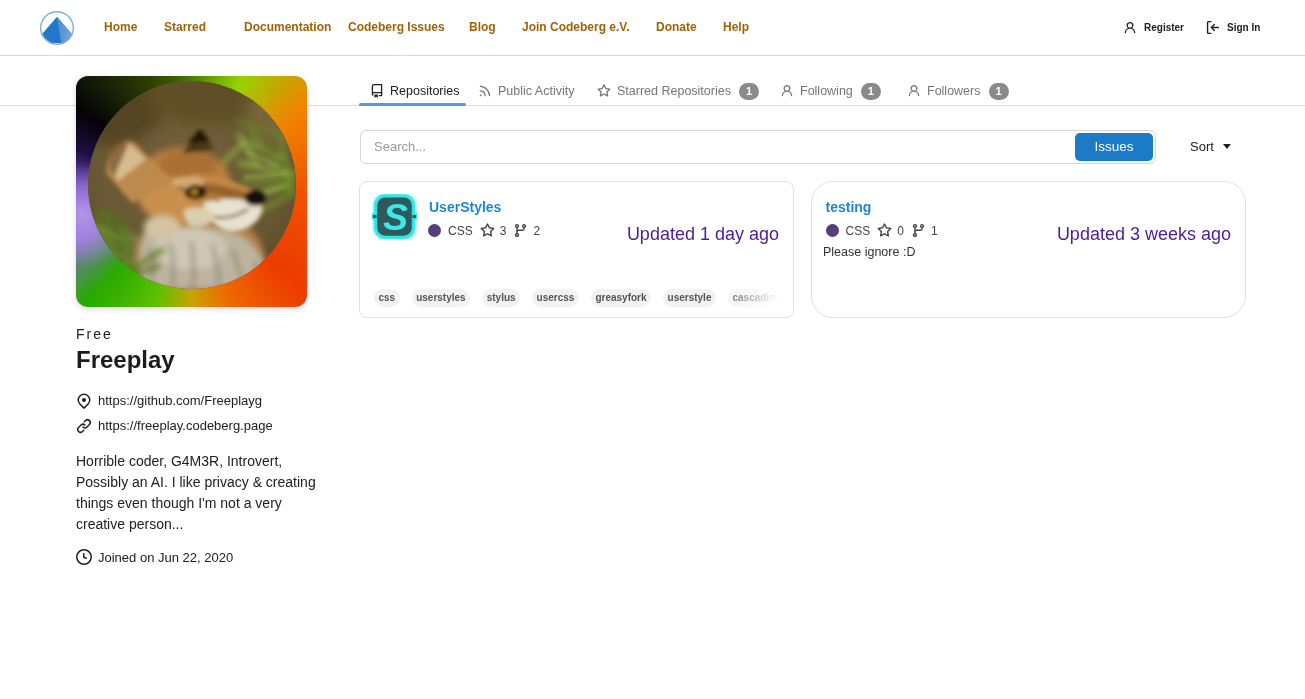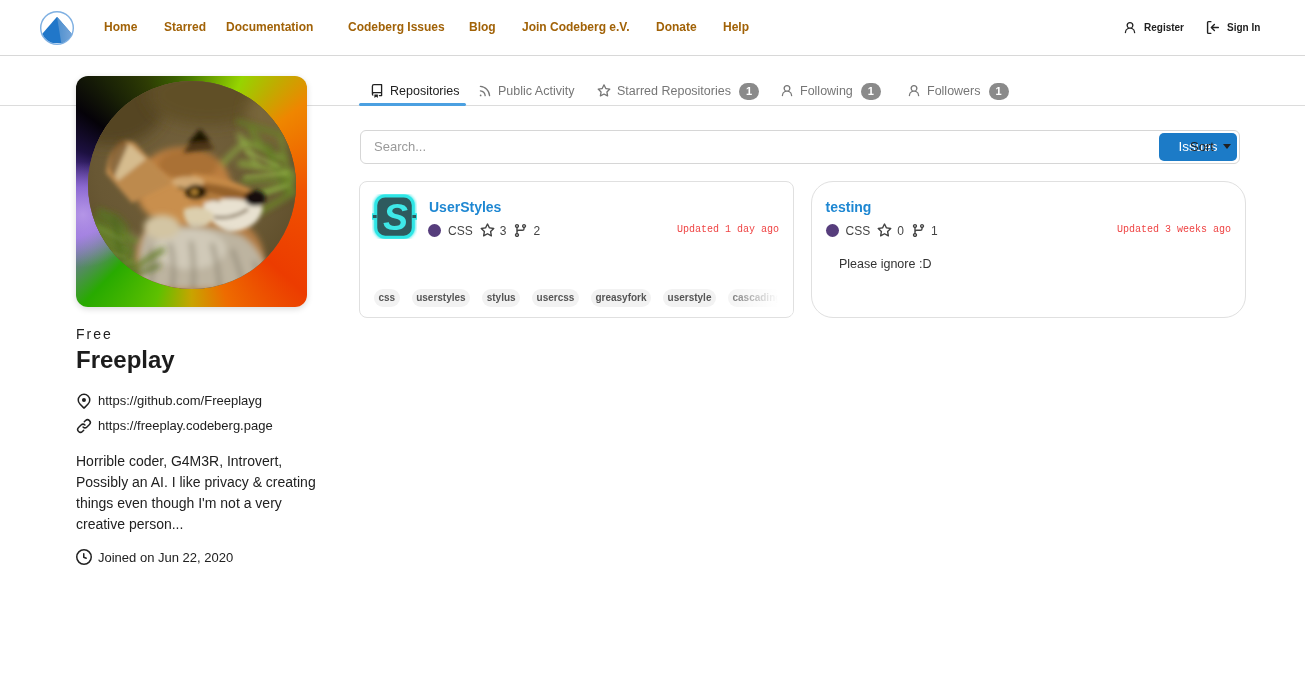--- a/index.html
+++ b/index.html
@@ -36,40 +36,40 @@
   
   .tab { position:absolute; top:76px; height:30px; display:flex; align-items:center;
     font-size:12.5px; color:#767676; white-space:nowrap; }
   .tab svg { margin-right:6px; }
   .tab .cnt { display:inline-block; margin-left:8px; min-width:20px; height:17px;
     padding:0 6px; border-radius:9px; background:#8a8a8a; color:#fff;
     font-size:11px; font-weight:700; line-height:17px; text-align:center; }
   #tab-active-underline { position:absolute; left:359px; top:103px; width:107px;
     height:3px; background:#4ba0e1; border-radius:2px; }
   
-  #searchwrap { position:absolute; left:360px; top:130px; width:880px; height:34px;
+  #searchwrap { position:absolute; left:360px; top:130px; width:796px; height:34px;
     background:#fff; border:1px solid #d6d6d6; border-radius:6px; }
   #searchwrap .ph { position:absolute; left:13px; top:0; line-height:32px;
     color:#9a9a9a; font-size:13px; }
   #searchbtn { position:absolute; right:2px; top:2px; width:78px; height:28px;
     background:#1c7bc7; border-radius:5px; color:#fff; font-size:13.5px;
     line-height:28px; text-align:center; }
   #sort { position:absolute; left:1190px; top:130px; height:34px; line-height:34px;
     font-size:13px; color:#212121; }
   
   .card { position:absolute; top:181px; width:435px; height:137px;
     background:#fff; border:1px solid #e0e0e0; border-radius:8px; overflow:hidden; }
   #card1 { left:359px; }
   #card2 { left:811px;border-radius:22px; }
   .rtitle { position:absolute; font-size:14px; font-weight:700; color:#1e87d2;
     white-space:nowrap; }
   .meta { position:absolute; display:flex; align-items:center; font-size:12px;
     color:#444; }
   .dot { width:13px; height:13px; border-radius:50%; background:#563d7c; }
-  .updated { position:absolute; font-size:10px; color:#ef4444; white-space:nowrap;font-family:Liberation Mono, monospace; }
+  .updated { position:absolute; font-size:18px; color:#4c1d95; white-space:nowrap; }
   .desc { position:absolute; font-size:12.5px; color:#333; line-height:18.5px; }
   .desc a { color:#2a7fc9; text-decoration:none; }
   .topics { position:absolute; left:14px; top:107px; display:flex; gap:12px; }
   .topic { height:18px; line-height:18px; padding:0 4.5px; background:#f2f2f2;
     border-radius:9px; font-size:10px; font-weight:700; color:#555;
     white-space:nowrap; }
   #fade { position:absolute; right:0; top:100px; width:75px; height:33px;
     background:linear-gradient(to right, rgba(255,255,255,0), #fff 80%); }
 </style>
 </head>
@@ -87,21 +87,21 @@
   <clipPath id="logoclip">
       <circle cx="19" cy="19" r="16.5"></circle>
     </clipPath>
   <g clip-path="url(#logoclip)">
     <path d="M19 7.2 L43 34.8 L-5 34.8 Z" fill="#2177c9"></path>
     <path d="M19 7.2 L43 34.8 L23.5 34.8 Z" fill="url(#mright)"></path>
   </g>
 </svg>
 <div class="navlink" style="left:104px">Home</div>
 <div class="navlink" style="left:164px">Starred</div>
-<div class="navlink" style="left:226px">Documentation</div>
+<div class="navlink" style="left:244px">Documentation</div>
 <div class="navlink" style="left:348px">Codeberg Issues</div>
 <div class="navlink" style="left:469px">Blog</div>
 <div class="navlink" style="left:522px">Join Codeberg e.V.</div>
 <div class="navlink" style="left:656px">Donate</div>
 <div class="navlink" style="left:723px">Help</div>
 <div class="navright" style="left:1123px">
   <svg style="margin-right:7px" width="14" height="14" viewBox="0 0 16 16" fill="#212121">
       <path d="M10.561 8.073a6.005 6.005 0 0 1 3.432 5.142.75.75 0 1 1-1.498.07 4.5 4.5 0 0 0-8.99 0 .75.75 0 0 1-1.498-.07 6.004 6.004 0 0 1 3.431-5.142 3.999 3.999 0 1 1 5.123 0ZM10.5 5a2.5 2.5 0 1 0-5 0 2.5 2.5 0 0 0 5 0Z"></path>
     </svg>
   <span>Register</span>
@@ -341,14 +341,14 @@
     <svg style="margin-left:7px" width="15" height="15" viewBox="0 0 16 16" fill="#444">
         <path d="M8 .25a.75.75 0 0 1 .673.418l1.882 3.815 4.21.612a.75.75 0 0 1 .416 1.279l-3.046 2.97.719 4.192a.751.751 0 0 1-1.088.791L8 12.347l-3.766 1.98a.75.75 0 0 1-1.088-.79l.72-4.194L.818 6.374a.75.75 0 0 1 .416-1.28l4.21-.611L7.327.668A.75.75 0 0 1 8 .25Zm0 2.445L6.615 5.5a.75.75 0 0 1-.564.41l-3.097.45 2.24 2.184a.75.75 0 0 1 .216.664l-.528 3.084 2.769-1.456a.75.75 0 0 1 .698 0l2.77 1.456-.53-3.084a.75.75 0 0 1 .216-.664l2.24-2.183-3.096-.45a.75.75 0 0 1-.564-.41L8 2.694Z"></path>
       </svg>
     <span style="margin-left:5px">0</span>
     <svg style="margin-left:7px" width="15" height="15" viewBox="0 0 16 16" fill="#444">
         <path d="M9.5 3.25a2.25 2.25 0 1 1 3 2.122V6A2.5 2.5 0 0 1 10 8.5H6a1 1 0 0 0-1 1v1.128a2.251 2.251 0 1 1-1.5 0V5.372a2.25 2.25 0 1 1 1.5 0v1.836A2.493 2.493 0 0 1 6 7h4a1 1 0 0 0 1-1v-.628a2.25 2.25 0 0 1-1.5-2.122ZM4.25 12a.75.75 0 1 0 0 1.5.75.75 0 0 0 0-1.5ZM3.5 3.25a.75.75 0 1 0 1.5 0 .75.75 0 0 0-1.5 0Zm7.5 0a.75.75 0 1 0 1.5 0 .75.75 0 0 0-1.5 0Z"></path>
       </svg>
     <span style="margin-left:5px">1</span>
   </div>
   <div class="updated" style="right:14px; top:42px;">Updated 3 weeks ago</div>
-  <div class="desc" style="left:27px; top:61px;margin-top:12px;">Please ignore :D</div>
+  <div class="desc" style="left:11px; top:61px;">Please ignore :D</div>
 </div>
 
 </body></html>

